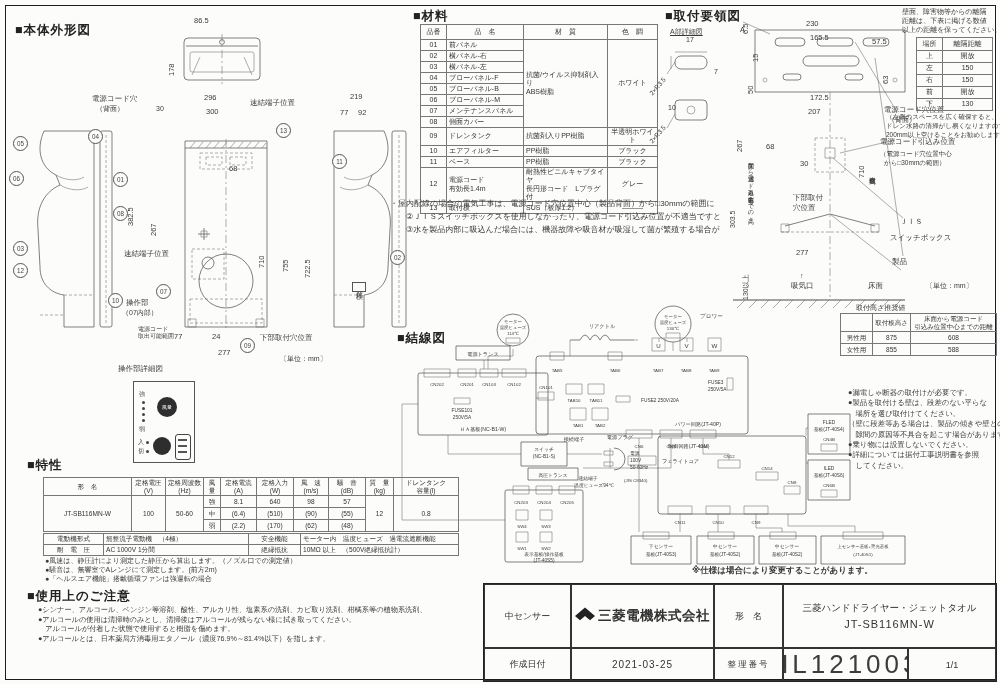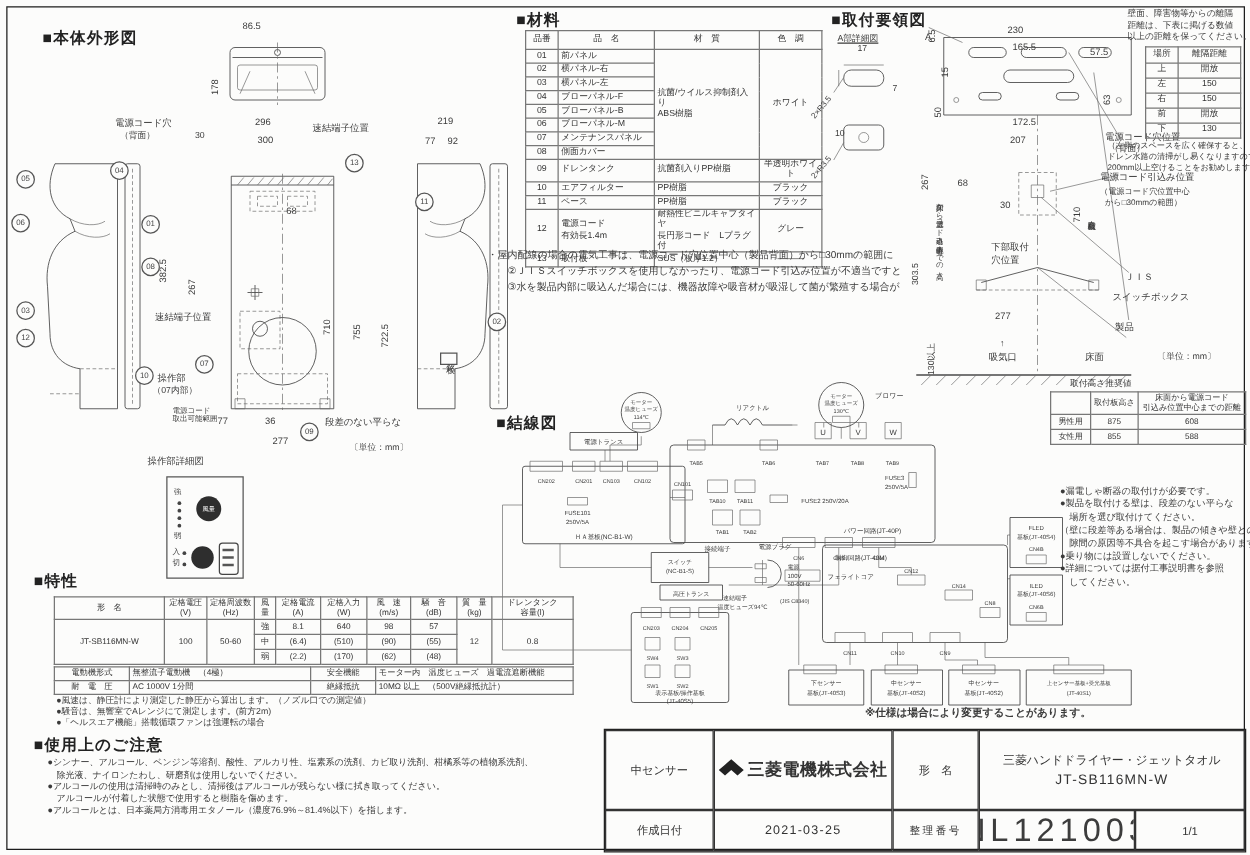--- a/index.html
+++ b/index.html
@@ -36,21 +36,21 @@
   .npl{position:absolute;border:1px solid #555;writing-mode:vertical-rl;font-size:7px;padding:2px 1px;letter-spacing:2px;color:#444}
   .tb{position:absolute;border:1.6px solid #222;display:grid}
   .tb .c{border:1px solid #333;display:flex;align-items:center;justify-content:center;overflow:hidden}
 </style>
 </head>
 <body>
 
 <div class="sheet">
   <div class="frame"></div>
 
-  <span class="h" style="left:34px;top:22px">■本体外形図</span>
+  <span class="h" style="left:15px;top:22px">■本体外形図</span>
 
   <svg style="left:182px;top:28px" width="80" height="58">
     <rect class="ln" x="2" y="10" width="76" height="42" rx="4"></rect>
     <line class="ln" x1="4" y1="18" x2="76" y2="18"></line>
     <rect class="lt" x="8" y="24" width="64" height="20" rx="2"></rect>
     <circle class="ln" cx="40" cy="14" r="2.4"></circle>
     <path class="lt cl" d="M40,6 V56"></path>
     <path class="lt" d="M10,47 l8,-18 M70,47 l-8,-18"></path>
   </svg>
   <span class="t t75" style="left:194px;top:17px">86.5</span>
@@ -81,23 +81,23 @@
   <span class="t t7" style="left:156px;top:105px">30</span>
   <span class="t t75 rot" style="left:127px;top:226px">382.5</span>
   <span class="t t75 rot" style="left:150px;top:236px">267</span>
   <span class="t t75" style="left:229px;top:165px">68</span>
   <span class="t t75" style="left:124px;top:250px">速結端子位置</span>
   <span class="t t75" style="left:126px;top:299px">操作部</span>
   <span class="t t7" style="left:122px;top:309px">（07内部）</span>
   <span class="t t6" style="left:138px;top:326px">電源コード</span>
   <span class="t t6" style="left:138px;top:333px">取出可能範囲</span>
   <span class="t t75" style="left:174px;top:333px">77</span>
-  <span class="t t75" style="left:212px;top:333px">36</span>
+  <span class="t t75" style="left:212px;top:333px">24</span>
   <span class="t t75" style="left:218px;top:349px">277</span>
-  <span class="t t75" style="left:260px;top:334px">段差のない平らな</span>
+  <span class="t t75" style="left:260px;top:334px">下部取付穴位置</span>
   <span class="t t7" style="left:280px;top:355px">〔単位：mm〕</span>
   <span class="t t75 rot" style="left:258px;top:268px">710</span>
   <span class="t t75 rot" style="left:282px;top:272px">755</span>
   <span class="t t75 rot" style="left:304px;top:278px">722.5</span>
 
   <svg style="left:30px;top:127px" width="104" height="206">
     <path class="ln" d="M64,4 L14,4 C6,22 10,40 26,48 L30,58 C12,66 6,84 8,102 L10,140 C10,156 20,166 34,168 L34,200 L64,200 Z"></path>
     <path class="lt" d="M26,48 C36,54 48,54 54,50 M30,58 C40,64 52,64 58,60"></path>
     <path class="lt dash" d="M34,168 H64 M10,188 H34"></path>
     <rect class="ln" x="70" y="4" width="12" height="196" rx="2"></rect>
@@ -657,21 +657,20 @@
     </tr>
   </tbody>
     </table>
   <span class="t t7" style="left:45px;top:557px">●風速は、静圧計により測定した静圧から算出します。（ノズル口での測定値）</span>
   <span class="t t7" style="left:45px;top:566px">●騒音は、無響室でAレンジにて測定します。(前方2m)</span>
   <span class="t t7" style="left:45px;top:575px">●「ヘルスエア機能」搭載循環ファンは強運転の場合</span>
 
   <span class="h" style="left:27px;top:588px">■使用上のご注意</span>
   <div style="position:absolute;left:38px;top:605px">
     <div class="wl" style="height:9.5px;font-size:7.2px">●シンナー、アルコール、ベンジン等溶剤、酸性、アルカリ性、塩素系の洗剤、カビ取り洗剤、柑橘系等の植物系洗剤、</div>
-    <div class="wl" style="height:9.5px;font-size:7.2px">　除光液、ナイロンたわし、研磨剤は使用しないでください。</div>
     <div class="wl" style="height:9.5px;font-size:7.2px">●アルコールの使用は清掃時のみとし、清掃後はアルコールが残らない様に拭き取ってください。</div>
     <div class="wl" style="height:9.5px;font-size:7.2px">　アルコールが付着した状態で使用すると樹脂を傷めます。</div>
     <div class="wl" style="height:9.5px;font-size:7.2px">●アルコールとは、日本薬局方消毒用エタノール（濃度76.9%～81.4%以下）を指します。</div>
   </div>
 
   <div class="tb" style="left:483px;top:583px;width:512px;height:97px;grid-template-rows:64px 33px">
     <div style="display:grid;grid-template-columns:87px 143px 69px 213px">
       <div class="c">
           <span class="t9">中センサー</span>
         </div>

